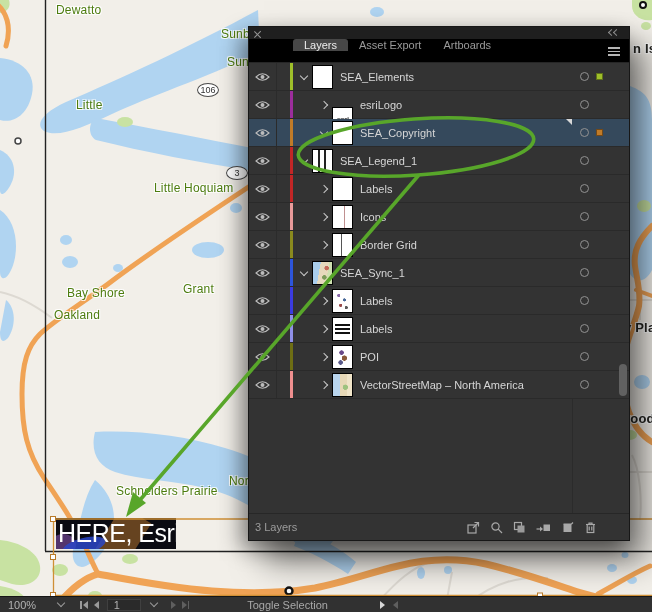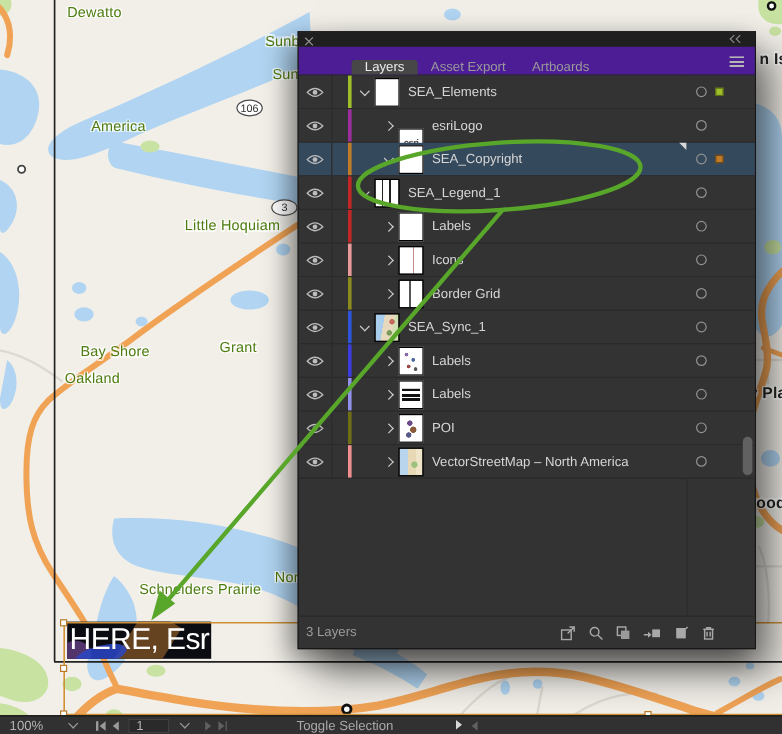--- a/index.html
+++ b/index.html
@@ -45,21 +45,21 @@
     color:#d6d6d6;font-size:11px;
   }
   .p-header{height:12px;background:#1f1f1f;position:relative;}
   .x-icon{position:absolute;left:5px;top:3px;width:7px;height:7px;}
   .x-icon::before,.x-icon::after{content:"";position:absolute;left:3px;top:0;width:1.4px;height:9px;background:#969696;}
   .x-icon::before{transform:rotate(45deg);}
   .x-icon::after{transform:rotate(-45deg);}
   .collapse-icon{position:absolute;right:8px;top:3px;width:12px;height:7px;}
   .collapse-icon i{position:absolute;top:0;width:5px;height:5px;border-left:1.4px solid #8e8e8e;border-bottom:1.4px solid #8e8e8e;transform:rotate(45deg);}
   .collapse-icon i:first-child{left:0;}.collapse-icon i:last-child{left:5px;}
-  .p-tabs{height:24px;background:#4c1d95;display:flex;align-items:flex-end;position:relative;border-bottom:1px solid #262626;padding-left:44px;}
+  .p-tabs{height:24px;background:#000000;display:flex;align-items:flex-start;position:relative;border-bottom:1px solid #262626;padding-left:44px;}
   .p-tab{display:flex;align-items:center;padding:0 11px;color:#9a9a9a;}
   .p-tab.active{background:#474747;color:#ececec;border-radius:3px 3px 0 0;}
   .menu-icon{position:absolute;right:9px;top:8px;width:12px;height:9px;}
   .menu-icon::before{content:"";position:absolute;inset:0;
     background:linear-gradient(#b5b5b5 0 1.5px,transparent 1.5px 3.6px,#b5b5b5 3.6px 5.1px,transparent 5.1px 7.2px,#b5b5b5 7.2px 8.7px,transparent 8.7px);}
   .rows{position:absolute;left:0;top:36px;right:0;height:392px;}
   .rows::before{content:"";position:absolute;right:56px;top:0;bottom:-60px;width:1px;background:#2b2b2b;}
   .row{position:relative;height:28px;display:flex;align-items:center;border-bottom:1px solid #2a2a2a;background:#333333;}
   .row.sel{background:#35495c;}
   .eyecell{width:28px;align-self:stretch;border-right:1px solid #2b2b2b;display:flex;align-items:center;justify-content:center;flex:none;}
@@ -193,21 +193,21 @@
     <g>
       <circle cx="18" cy="141" r="3" fill="#fff" stroke="#444" stroke-width="1.5"></circle>
       <circle cx="643" cy="5" r="3" fill="#fff" stroke="#111" stroke-width="2"></circle>
       <circle cx="289" cy="591" r="3.5" fill="#fff" stroke="#111" stroke-width="2.4"></circle>
     </g>
   </svg>
 
   <div class="mlabel" style="left:56px;top:3px">Dewatto</div>
   <div class="mlabel" style="left:221px;top:27px">Sunbe</div>
   <div class="mlabel" style="left:227px;top:55px">Sun</div>
-  <div class="mlabel" style="left:76px;top:98px">America</div>
+  <div class="mlabel" style="left:76px;top:98px">Little</div>
   <div class="mlabel" style="left:154px;top:181px">Little Hoquiam</div>
   <div class="mlabel" style="left:183px;top:282px">Grant</div>
   <div class="mlabel" style="left:67px;top:286px">Bay Shore</div>
   <div class="mlabel" style="left:54px;top:308px">Oakland</div>
   <div class="mlabel" style="left:116px;top:484px">Schneiders Prairie</div>
   <div class="mlabel" style="left:229px;top:474px">Nor</div>
   <div class="mlabel big" style="left:633px;top:41px">n Isl</div>
   <div class="mlabel big" style="left:624px;top:320px">y Pla</div>
   <div class="mlabel big" style="left:620px;top:411px">wood</div>
   <div class="shield" style="left:197px;top:83px">

